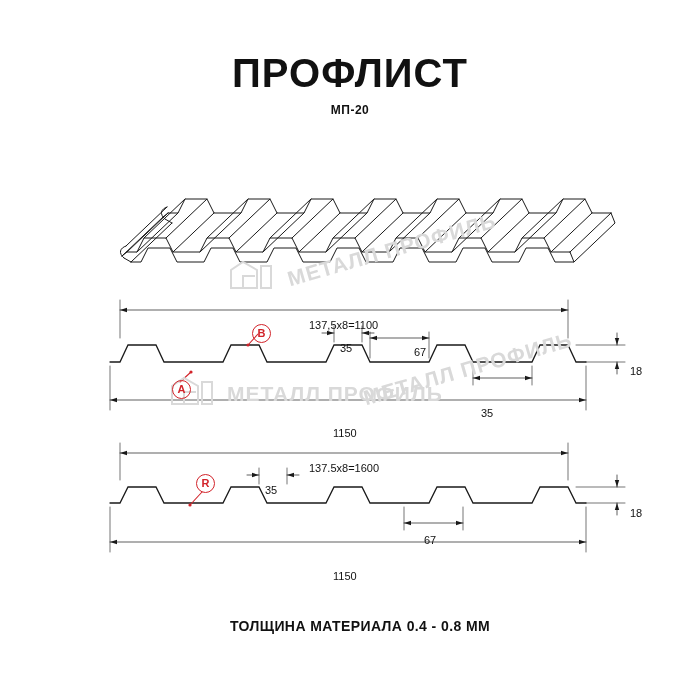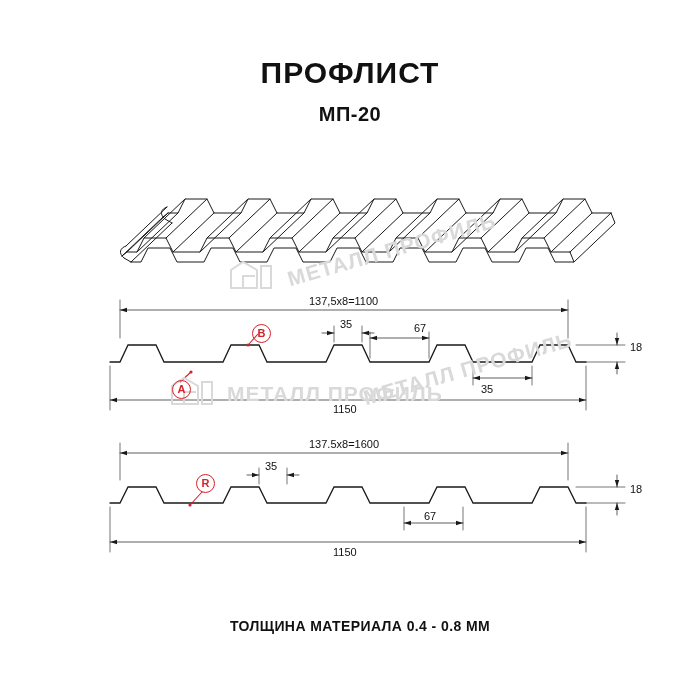--- a/index.html
+++ b/index.html
@@ -22,28 +22,28 @@
     height: 700px;
   }
   .title-block {
     position: absolute;
     left: 0;
     top: 55px;
     width: 700px;
     text-align: center;
   }
   .title-main {
-    font-size: 30px;
+    font-size: 40px;
     font-weight: bold;
     letter-spacing: 1px;
     color: #111111;
     line-height: 36px;
   }
   .title-sub {
-    font-size: 20px;
+    font-size: 12px;
     font-weight: bold;
     color: #111111;
     margin-top: 12px;
     letter-spacing: 0.5px;
   }
   .bottom-note {
     position: absolute;
     left: 0;
     top: 618px;
     width: 700px;
@@ -71,20 +71,21 @@
     position: absolute;
     pointer-events: none;
     user-select: none;
   }
   .wm-logo svg { display: block; }
   .dimtext {
     position: absolute;
     font-size: 11px;
     color: #111111;
     white-space: nowrap;
+    margin-top: 24px;
   }
   .callout {
     position: absolute;
     width: 19px;
     height: 19px;
     border: 1.2px solid #d2232a;
     border-radius: 50%;
     color: #d2232a;
     font-size: 11px;
     font-weight: bold;

